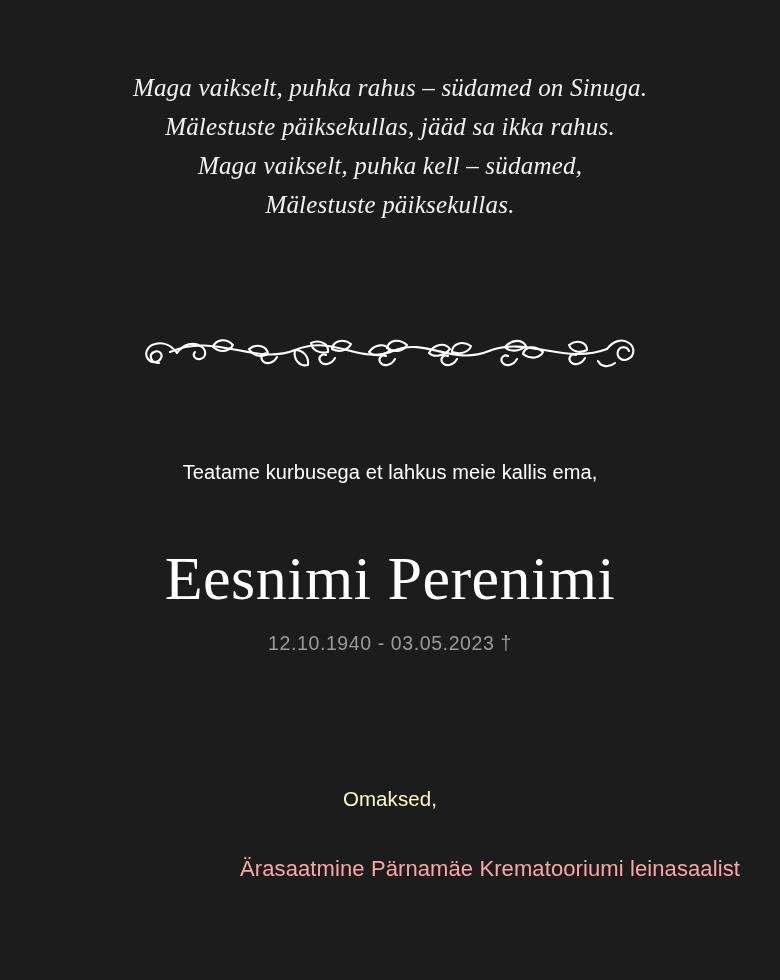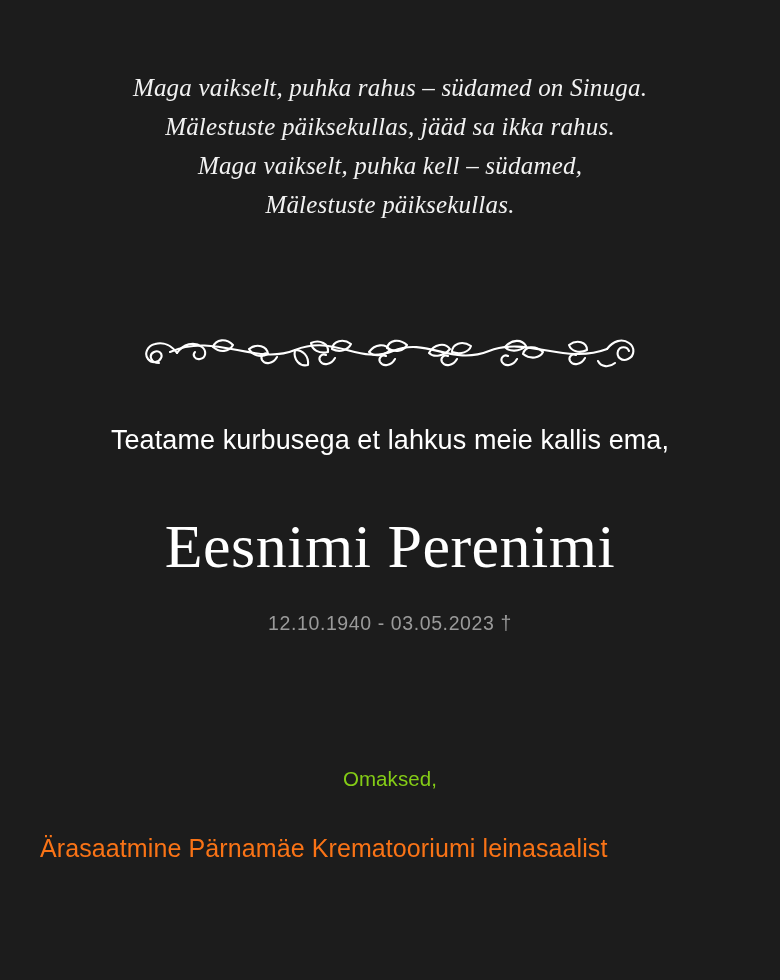--- a/index.html
+++ b/index.html
@@ -45,61 +45,61 @@
     width: 500px;
     height: 70px;
     display: flex;
     align-items: center;
     justify-content: center;
   }
   .ornament svg { display: block; }
 
   
   .announce {
-    margin-top: 40px;
-    font-size: 27px;
+    margin-top: 72px;
+    font-size: 20px;
     line-height: 28px;
     color: #ffffff;
     text-align: center;
     letter-spacing: 0.1px;
   }
 
   .name {
     margin-top: 58px;
     font-family: "Liberation Serif", serif;
     font-size: 62px;
     line-height: 68px;
     letter-spacing: 0.5px;
     color: #ffffff;
     text-align: center;
     font-weight: 400;
   }
 
   .dates {
-    margin-top: 32px;
+    margin-top: 20px;
     font-size: 19.5px;
     color: #9a9a9a;
     letter-spacing: 0.6px;
     text-align: center;
   }
 
   .family {
     margin-top: 132px;
     font-size: 20.5px;
-    color: #84cc16;
+    color: #fef9c3;
     text-align: center;
     letter-spacing: 0.1px;
   }
 
   .ceremony {
     margin-top: 42px;
-    font-size: 25px;
+    font-size: 22px;
     line-height: 31px;
-    color: #f97316;
-    text-align: left;
+    color: #fca5a5;
+    text-align: right;
     letter-spacing: 0.1px;
     width: 700px;
   }
   .ceremony-line { display: block; }
 </style>
 </head>
 <body>
 
 <div class="card">
 

